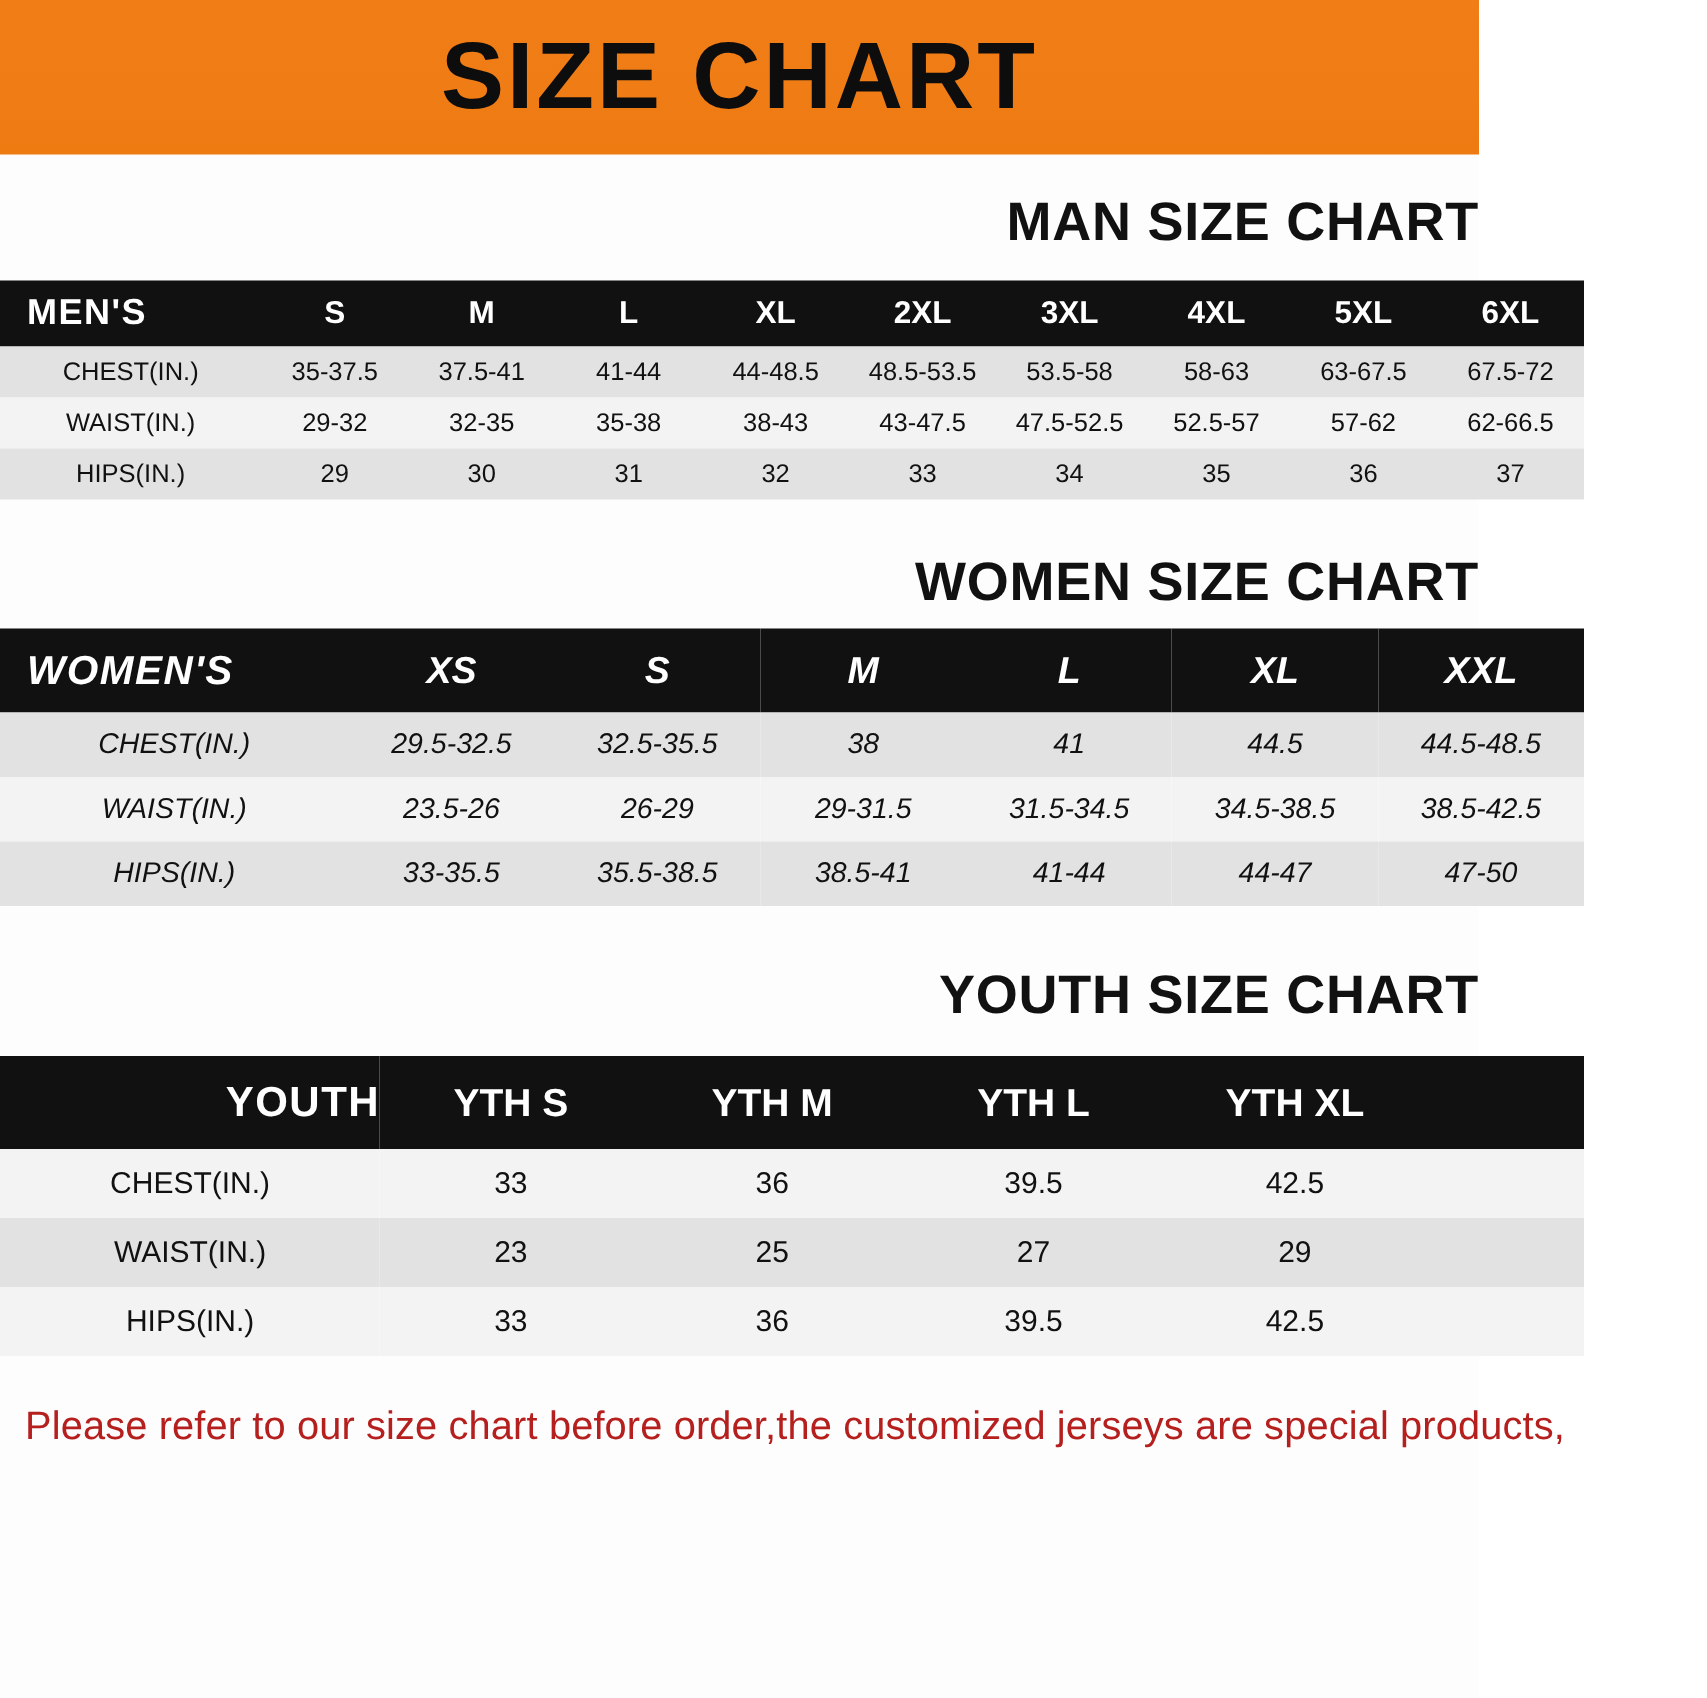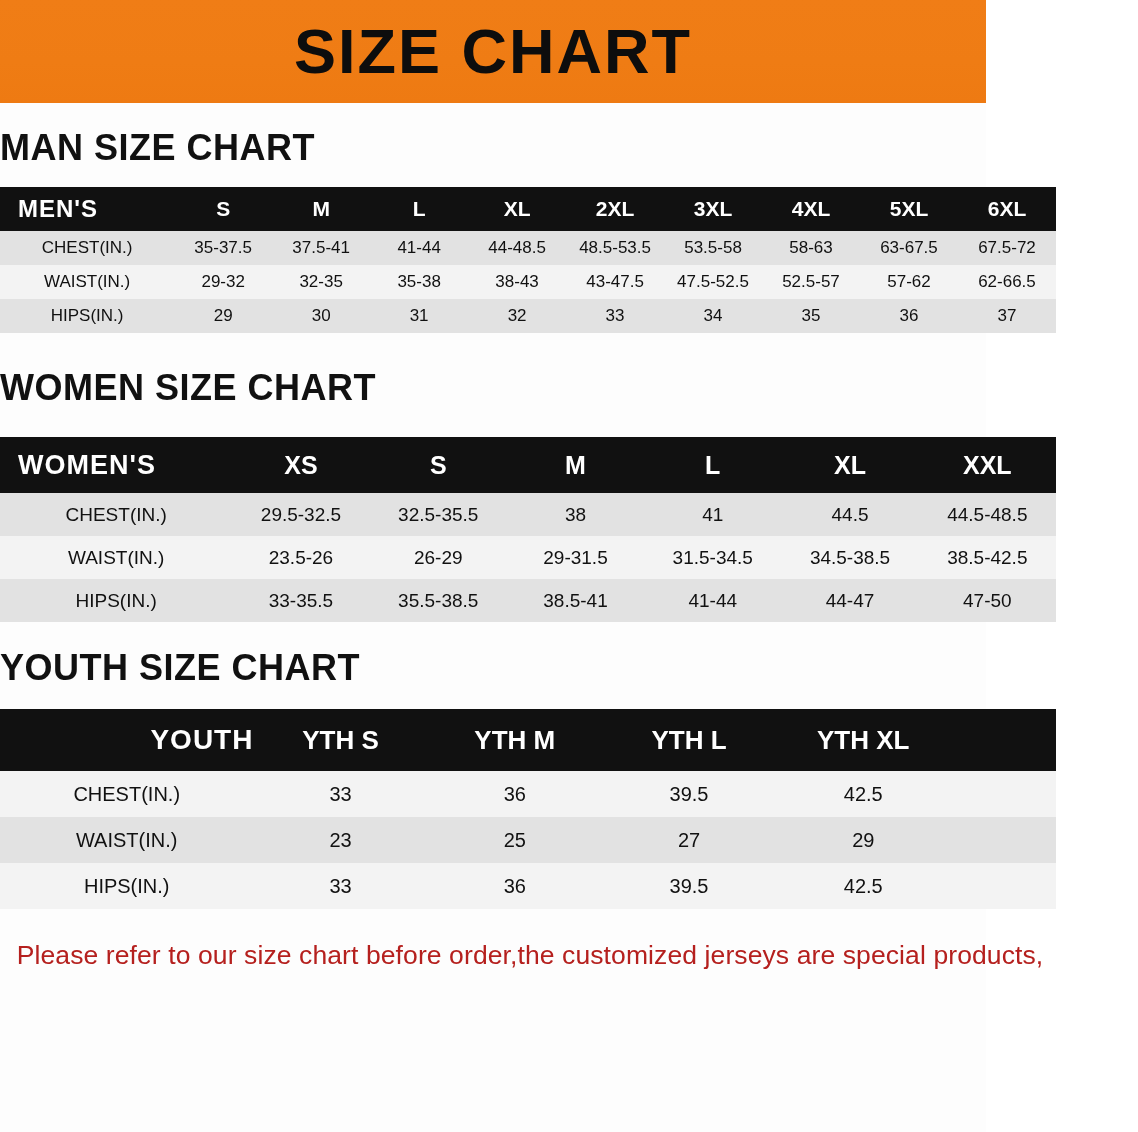--- a/index.html
+++ b/index.html
@@ -36,28 +36,28 @@
     font-weight: bold;
     font-size: 63px;
     letter-spacing: 2px;
     color: #0d0d0d;
     line-height: 1;
     text-align: center;
   }
 
   
   .section-heading {
-    text-align: left;
+    text-align: right;
     font-weight: bold;
     color: #111111;
     font-family: "Liberation Sans", sans-serif;
   }
   .h-man   { font-size: 36px; margin-top: 24px; letter-spacing: 0.5px; }
   .h-women { font-size: 36px; margin-top: 34px; letter-spacing: 0.5px; }
-  .h-youth { font-size: 36px; margin-top: 25px; letter-spacing: 0.5px; }
+  .h-youth { font-size: 36px; margin-top: 38px; letter-spacing: 0.5px; }
 
   
   .table-wrap {
     margin: 0 auto;
     width: 1056px;
   }
   table.size-table {
     border-collapse: collapse;
     width: 100%;
     table-layout: fixed;
@@ -194,21 +194,21 @@
           <td>34</td>
           <td>35</td>
           <td>36</td>
           <td>37</td>
         </tr>
       </tbody>
     </table>
   </div>
 
   <div class="section-heading h-women">WOMEN SIZE CHART</div>
-  <div class="table-wrap" style="margin-top:28px;">
+  <div class="table-wrap" style="margin-top:10px;font-style:italic;">
     <table class="size-table" id="women-table">
       <colgroup>
         <col style="width:22%">
         <col span="6" style="width:13%">
       </colgroup>
       <thead>
         <tr>
           <th class="corner">WOMEN'S</th>
           <th>XS</th>
           <th>S</th>

